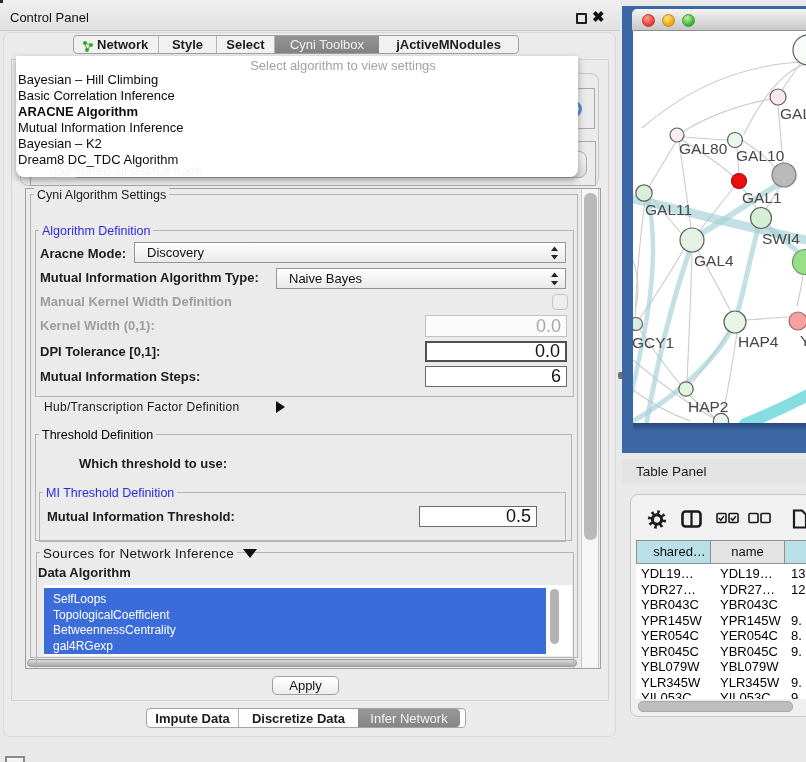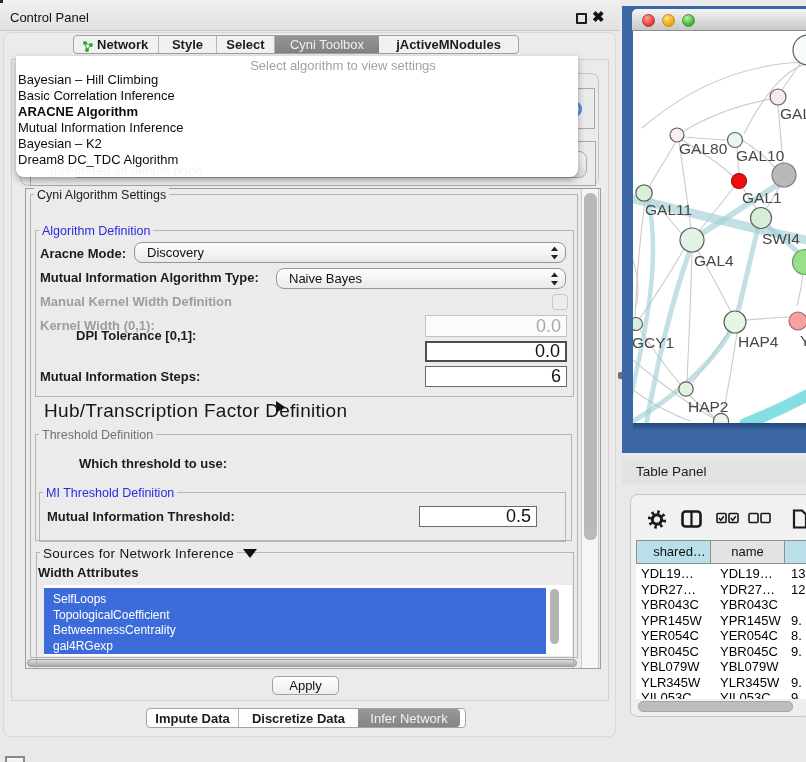--- a/index.html
+++ b/index.html
@@ -2,21 +2,21 @@
 <html><head>
 <meta charset="utf-8">
 <style>
 * { margin:0; padding:0; box-sizing:border-box; }
 html,body { width:806px; height:762px; overflow:hidden; }
 body { font-family:"Liberation Sans", sans-serif; background:#e9e9e9; position:relative; }
 .abs { position:absolute; }
 .lbl { font-size:13px; font-weight:bold; color:#1c1c1c; white-space:nowrap; }
 .dis { color:#9d9d9d; }
 .field { position:absolute; background:#fff; font-size:18px; text-align:right; padding-right:5px; color:#111; line-height:17px; }
-.combo { position:absolute; border:1px solid #969696; border-radius:8px; background:linear-gradient(#fefefe,#e9e9e9); font-size:13px; color:#111; }
+.combo { position:absolute; border:1px solid #969696; border-radius:0; background:linear-gradient(#fefefe,#e9e9e9); font-size:13px; color:#111; }
 .combo .ct { position:absolute; left:12px; top:2px; }
 .stepper { position:absolute; right:6px; top:3px; }
 .grp { position:absolute; border:1px solid #b4b4b4; }
 .gtitle { position:absolute; top:-7px; left:3px; background:#ebebeb; padding:0 3px; font-size:12.5px; white-space:nowrap; }
 </style>
 </head>
 <body>
 
 <div class="abs" style="left:0;top:0;width:620px;height:762px;background:#e9e9e9;">
 
@@ -58,43 +58,43 @@
     <span class="ct">Naive Bayes</span>
     <span class="stepper"><svg width="9" height="14" viewBox="0 0 9 14">
           <path d="M4.5,0.5 L8,5 H1 Z" fill="#222"></path>
           <path d="M4.5,13.5 L8,9 H1 Z" fill="#222"></path>
         </svg></span>
   </div>
   <div class="lbl dis abs" style="left:40px;top:294px;">Manual Kernel Width Definition</div>
   <div class="abs" style="left:552px;top:294px;width:16px;height:16px;background:#ededed;border:1px solid #c6c6c6;border-radius:4px;"></div>
   <div class="lbl dis abs" style="left:40px;top:318px;">Kernel Width (0,1):</div>
   <div class="field" style="left:425px;top:315px;width:142px;height:22px;line-height:20px;background:#fbfbfb;border:1px solid #c2c2c2;color:#a9a9a9;">0.0</div>
-  <div class="lbl abs" style="left:40px;top:328px;margin-left:36px;">DPI Tolerance [0,1]:</div>
+  <div class="lbl abs" style="left:40px;top:344px;">DPI Tolerance [0,1]:</div>
   <div class="field" style="left:425px;top:341px;width:142px;height:21px;border:2px solid #4f4f4f;line-height:17px;">0.0</div>
   <div class="lbl abs" style="left:40px;top:369px;">Mutual Information Steps:</div>
   <div class="field" style="left:425px;top:366px;width:142px;height:21px;border:1px solid #6b6b6b;line-height:19px;">6</div>
 
-  <div class="abs" style="left:44px;top:400px;font-size:19px;color:#161616;letter-spacing:0.3px;">Hub/Transcription Factor Definition</div>
+  <div class="abs" style="left:44px;top:400px;font-size:12px;color:#161616;letter-spacing:0.3px;">Hub/Transcription Factor Definition</div>
   <div class="abs" style="left:276px;top:401px;width:0;height:0;border-top:6px solid transparent;border-bottom:6px solid transparent;border-left:9px solid #111;"></div>
 
   <div class="grp" style="left:35px;top:434px;width:537px;height:107px;">
-    <div class="gtitle" style="color:#737373;">Threshold Definition</div>
+    <div class="gtitle" style="color:#000000;">Threshold Definition</div>
   </div>
   <div class="lbl abs" style="left:79px;top:456px;">Which threshold to use:</div>
   <div class="grp" style="left:39px;top:492px;width:527px;height:50px;">
     <div class="gtitle" style="color:#2a2ae0;">MI Threshold Definition</div>
   </div>
   <div class="lbl abs" style="left:47px;top:509px;">Mutual Information Threshold:</div>
   <div class="field" style="left:419px;top:506px;width:118px;height:21px;border:1px solid #6b6b6b;line-height:19px;">0.5</div>
 
   <div class="grp" style="left:36px;top:552px;width:538px;height:116px;border-bottom:none;">
     <div class="gtitle" style="color:#161616;font-size:13.5px;letter-spacing:0.3px;">Sources for Network Inference</div>
   </div>
   <div class="abs" style="left:243px;top:549px;width:0;height:0;border-left:7px solid transparent;border-right:7px solid transparent;border-top:9px solid #111;"></div>
-  <div class="lbl abs" style="left:38px;top:565px;">Width Attributes</div>
+  <div class="lbl abs" style="left:38px;top:565px;">Data Algorithm</div>
   <div class="abs" style="left:44px;top:585px;width:528px;height:71px;background:#fff;"></div>
   <div class="abs" style="left:44px;top:588px;width:502px;height:66px;background:#3b6cd9;"></div>
   <div class="abs" style="left:53px;top:592px;font-size:12px;color:#fff;line-height:15.7px;">SelfLoops<br>TopologicalCoefficient<br>BetweennessCentrality<br>gal4RGexp</div>
   <div class="abs" style="left:550px;top:589px;width:9px;height:55px;background:#b3b3b3;border-radius:5px;"></div>
 
   <div class="abs" style="left:272px;top:676px;width:67px;height:19px;border:1px solid #a0a0a0;border-radius:5px;background:linear-gradient(#ffffff,#ededed);text-align:center;font-size:13px;color:#111;line-height:18px;">Apply</div>
 
   <div class="abs" style="left:146px;top:708px;width:320px;height:20px;border:1px solid #a3a3a3;border-radius:4px;background:#fdfdfd;display:flex;font-size:13px;font-weight:bold;color:#1c1c1c;">
     <div style="width:92px;text-align:center;line-height:19px;border-right:1px solid #b5b5b5;">Impute Data</div>
     <div style="width:119px;text-align:center;line-height:19px;">Discretize Data</div>

